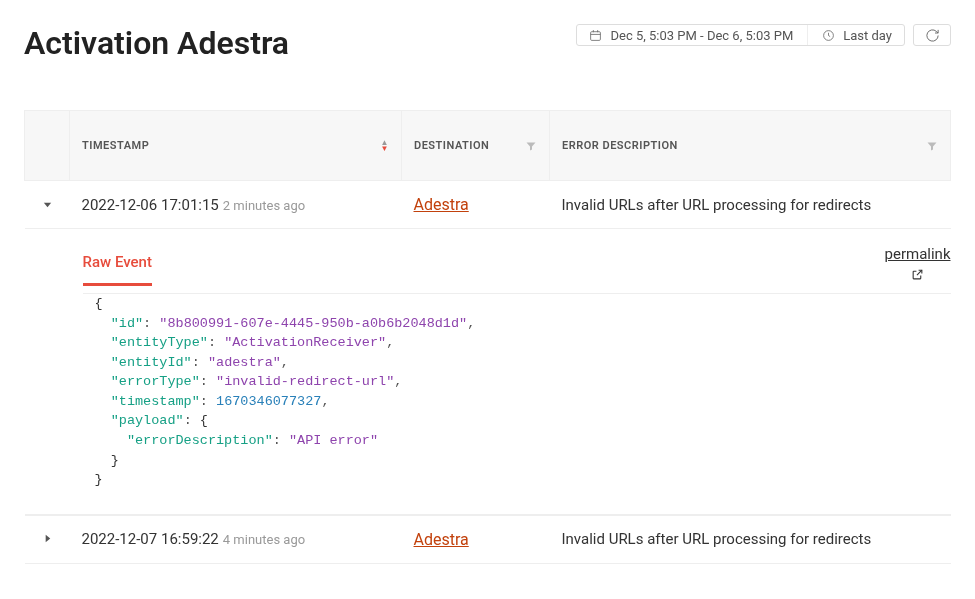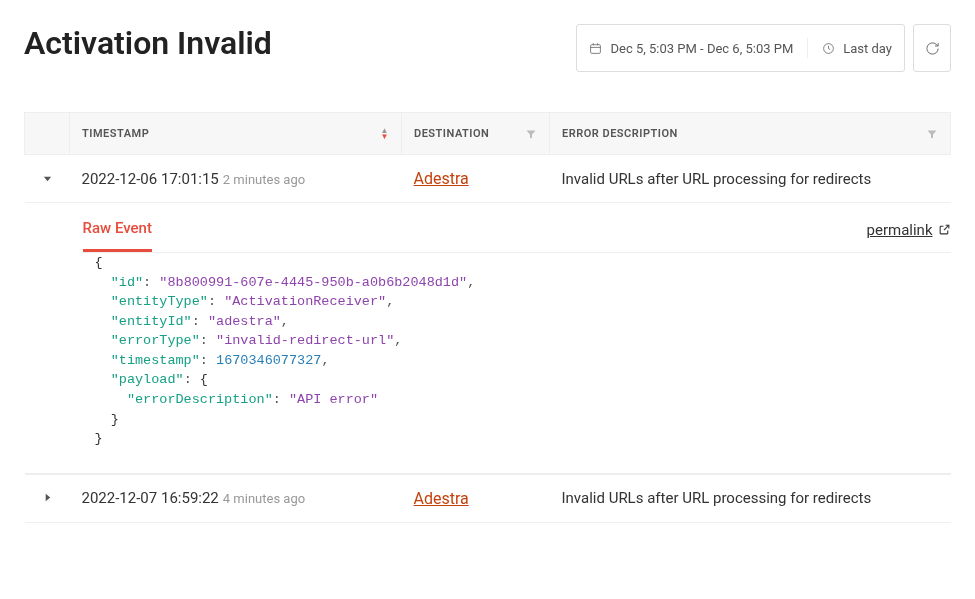--- a/index.html
+++ b/index.html
@@ -35,21 +35,21 @@
       border: 1px solid #ddd;
       border-radius: 3px;
       padding: 8px 12px;
       display: inline-flex;
       align-items: center;
       gap: 8px;
       background: #fff;
       cursor: pointer;
       font-size: 13px;
       color: #555;
-      height: 48px;
+      height: 22px;
     }
     .ctrl-icon-svg {
       width: 13px;
       height: 13px;
       fill: none;
       stroke: #666;
       stroke-width: 1.5;
     }
     .ctrl-small { width: 38px; justify-content: center; padding: 8px; }
     .divider-vert {
@@ -60,21 +60,21 @@
     }
 
     .table { width: 100%; border-collapse: collapse; }
     .thead-row th {
       background: #f7f7f7;
       text-align: left;
       font-size: 11px;
       letter-spacing: 0.5px;
       font-weight: 600;
       color: #555;
-      padding: 14px 12px;
+      padding: 28px 12px;
       border: 1px solid #eee;
       text-transform: uppercase;
       position: relative;
     }
     .th-inner { display: flex; justify-content: space-between; align-items: center; }
     .sort-icons {
       display: inline-flex;
       flex-direction: column;
       line-height: 6px;
       font-size: 8px;
@@ -125,20 +125,21 @@
     }
     .permalink {
       color: #333;
       text-decoration: underline;
       font-size: 15px;
       display: inline-flex;
       align-items: center;
       gap: 5px;
       cursor: pointer;
       padding-bottom: 12px;
+      flex-direction: column;
     }
     .ext-svg { width: 13px; height: 13px; stroke: #333; fill: none; stroke-width: 2; }
 
     pre.code {
       font-family: "SFMono-Regular", Consolas, "Liberation Mono", Menlo, monospace;
       font-size: 13.5px;
       line-height: 1.45;
       color: #333;
       margin-left: 12px;
       white-space: pre;
@@ -146,21 +147,21 @@
     .key { color: #16a085; }
     .str { color: #8e44ad; }
     .num { color: #2980b9; }
     .punct { color: #555; }
   </style>
 </head>
 <body>
 
 <div class="header-row">
   <div class="title-block">
-    <h1>Activation Invalid</h1>
+    <h1>Activation Adestra</h1>
   </div>
   <div class="controls">
     <div class="ctrl">
       <svg class="ctrl-icon-svg" viewBox="0 0 24 24">
           <rect x="3" y="5" width="18" height="16" rx="2"></rect>
           <line x1="3" y1="10" x2="21" y2="10"></line>
           <line x1="8" y1="2" x2="8" y2="6"></line>
           <line x1="16" y1="2" x2="16" y2="6"></line>
         </svg>
       <span>Dec 5, 5:03 PM - Dec 6, 5:03 PM</span>

